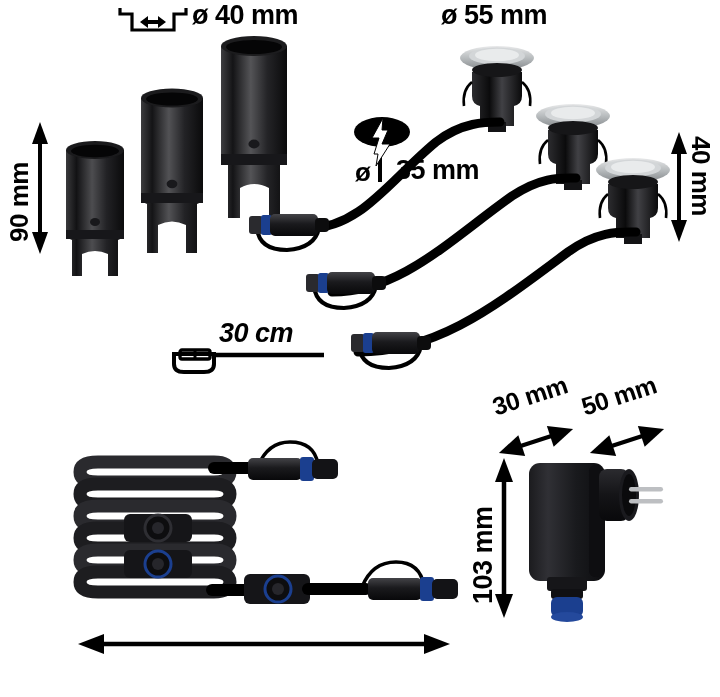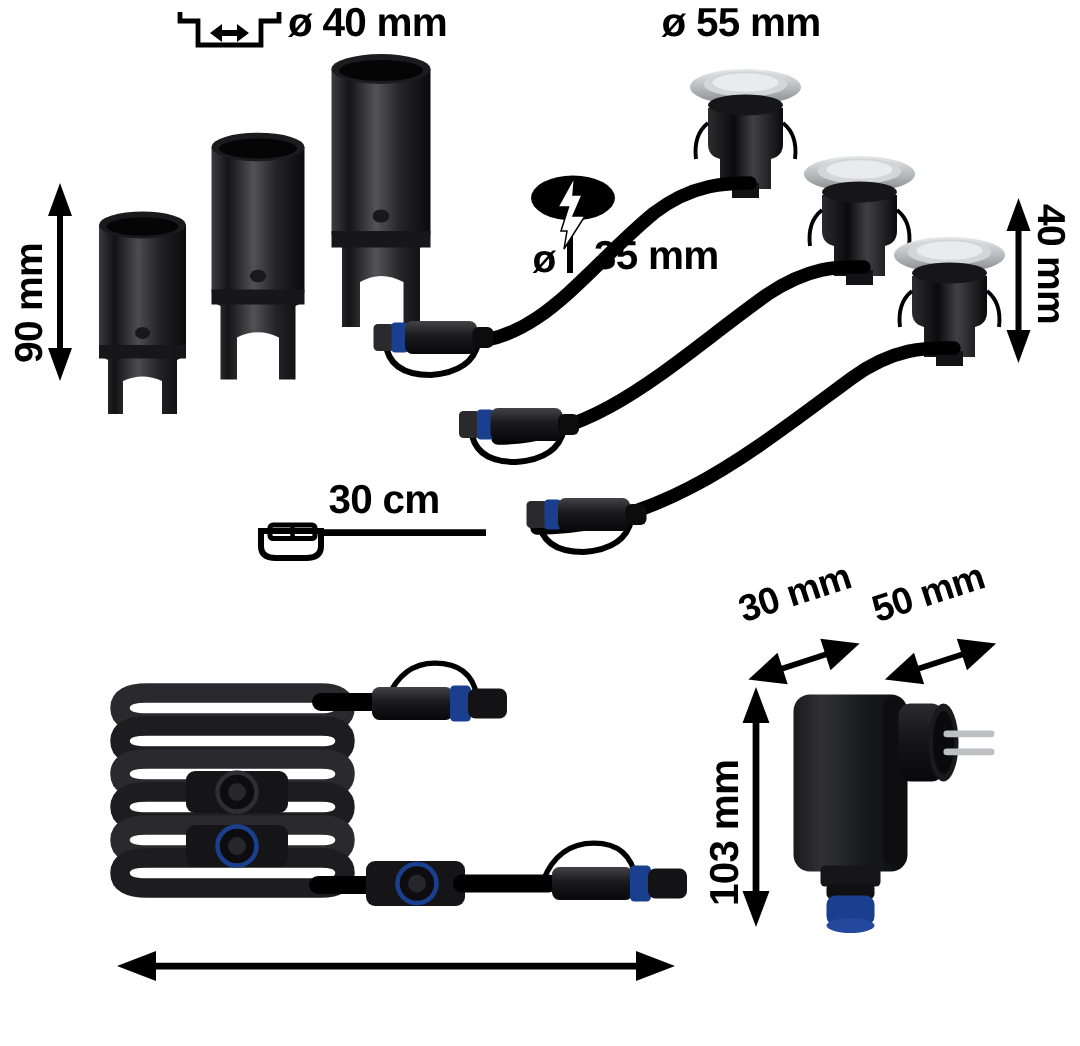--- a/index.html
+++ b/index.html
@@ -210,21 +210,21 @@
   <div class="pict" style="left:345px;top:330px;">
     <svg width="86" height="42" viewBox="0 0 86 42">
       <path class="nofill" d="M14,16 Q16,38 44,38 Q72,36 76,16" stroke="#0b0b0c" stroke-width="4"></path>
       <rect x="6" y="4" width="14" height="18" rx="3" fill="#2a2a2e"></rect>
       <rect x="18" y="3" width="11" height="20" rx="2.5" fill="#1b3f8f"></rect>
       <rect x="27" y="2" width="48" height="22" rx="5" fill="url(#cn1)"></rect>
       <rect x="72" y="6" width="14" height="14" rx="4" fill="#0c0c0d"></rect>
     </svg>
   </div>
 
-  <div class="dim-label" style="left:219px;top:318px;font-size:27px;">30 cm</div>
+  <div class="dim-label" style="left:219px;top:318px;font-size:27px;font-style:italic;">30 cm</div>
   <div class="pict" style="left:168px;top:346px;">
     <svg width="160" height="32" viewBox="0 0 160 32">
       <path class="nofill" d="M6,8 L6,18 Q6,26 16,26 L36,26 Q46,26 46,18 L46,8 Z" stroke-width="4"></path>
       <rect x="12" y="4" width="30" height="9" rx="2" fill="none" stroke="#000" stroke-width="3.4"></rect>
       <line x1="27" y1="4" x2="27" y2="13" stroke="#000" stroke-width="3"></line>
       <line x1="44" y1="9" x2="156" y2="9" stroke="#000" stroke-width="4.5"></line>
     </svg>
   </div>
 
   <div class="pict" style="left:62px;top:440px;">

